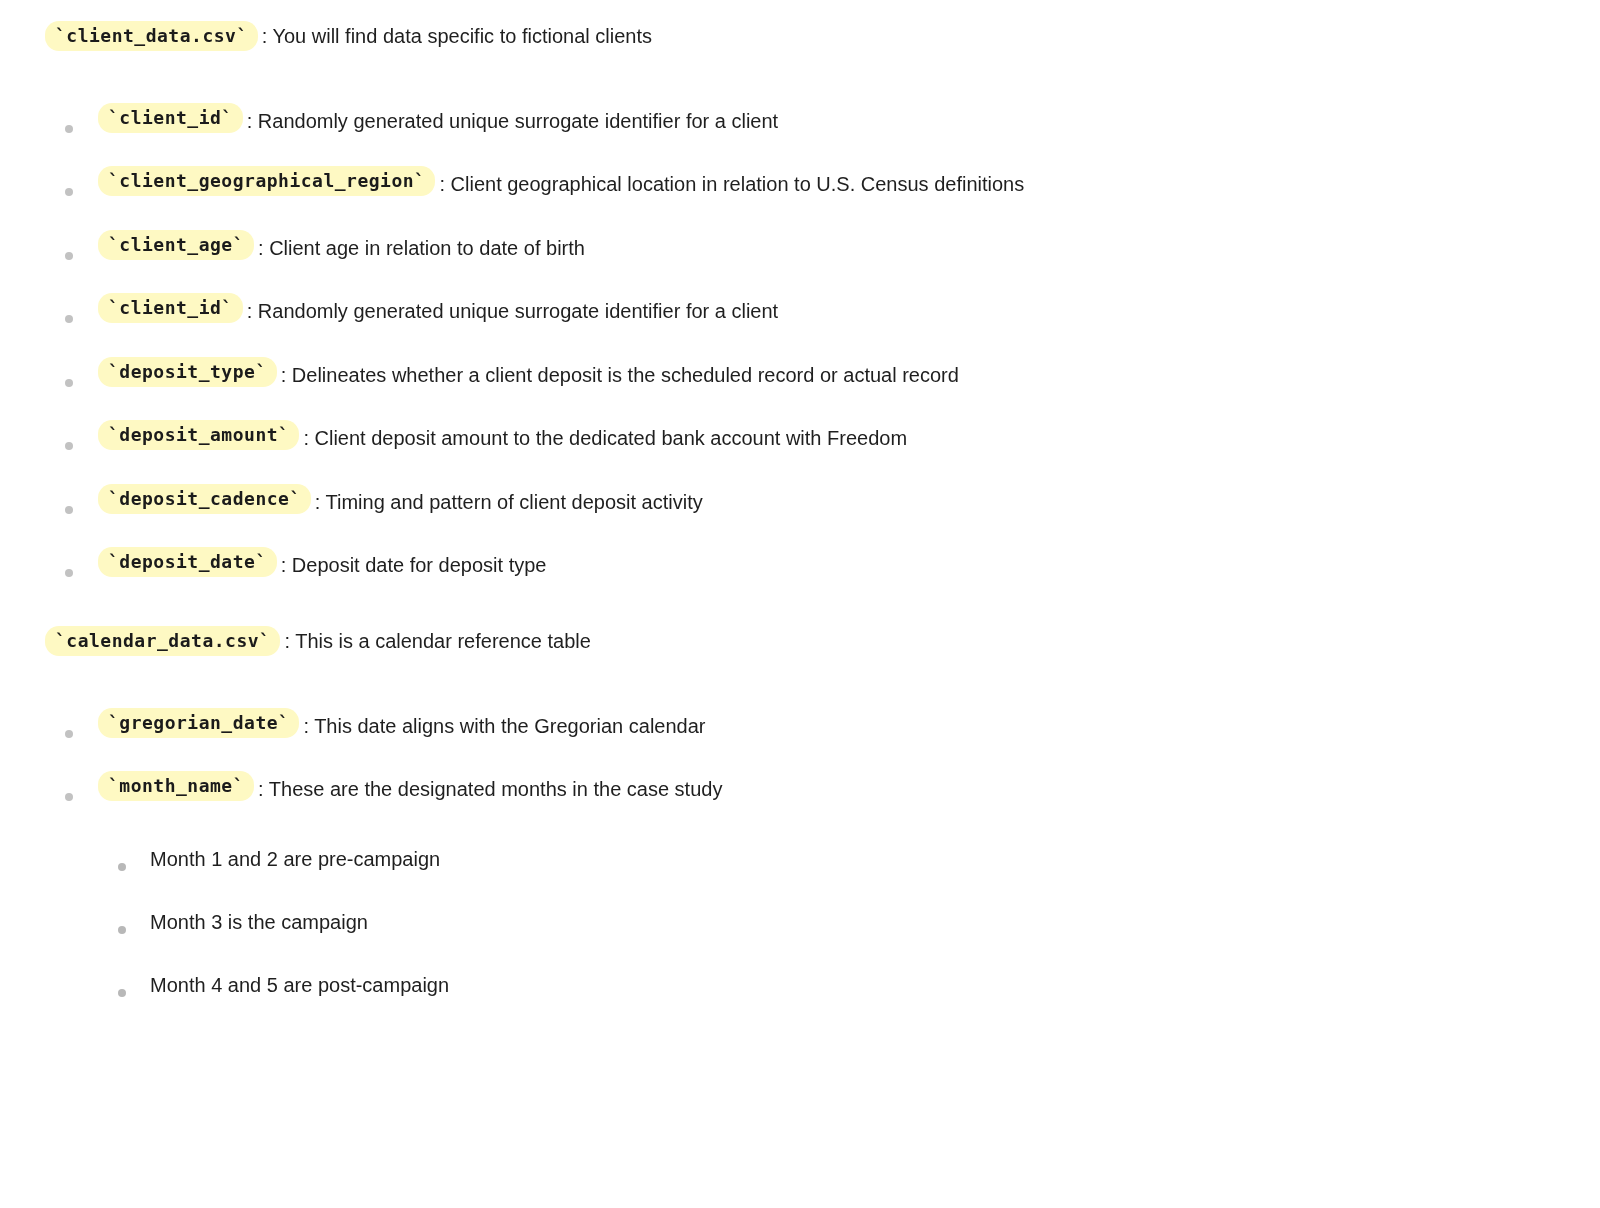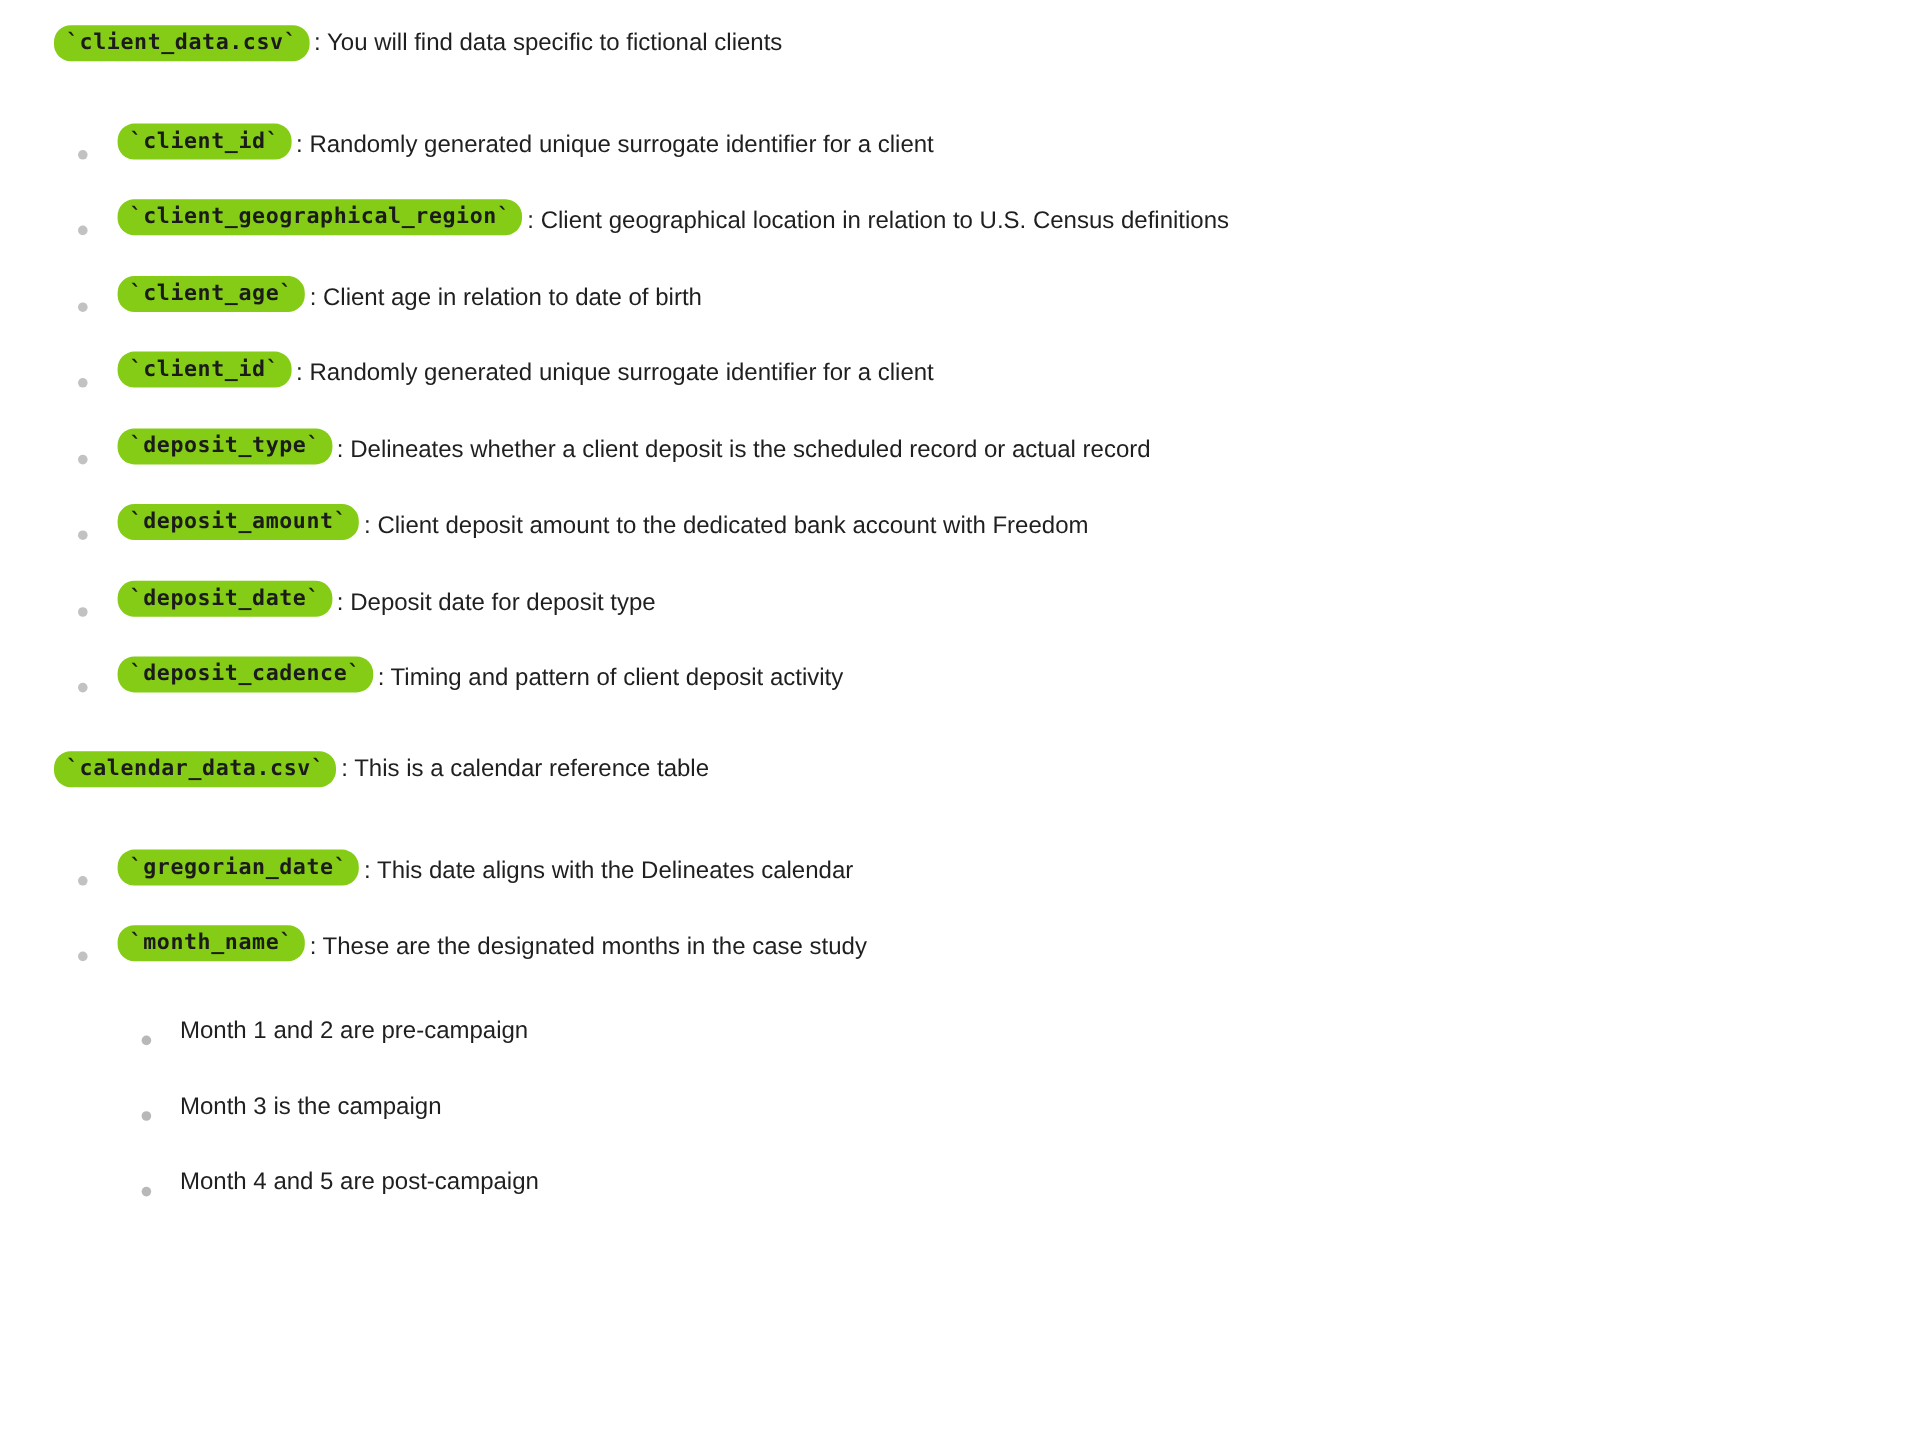--- a/index.html
+++ b/index.html
@@ -66,21 +66,21 @@
     margin-right: 24px;
     background: #b8b8b8;
   }
   .code {
     flex: none;
     font-family: "DejaVu Sans Mono", monospace;
     font-weight: bold;
     font-size: 18px;
     letter-spacing: 0.5px;
     color: #1b1b1b;
-    background: #84cc16;
+    background: #fef9c3;
     border-radius: 14px;
     padding: 4px 10px 5px 10px;
     white-space: nowrap;
   }
   .desc {
     margin-left: 4px;
     white-space: nowrap;
   }
   .plain {
     white-space: nowrap;
@@ -139,44 +139,44 @@
     <li>
       <div class="li-row">
         <span class="dot"></span>
           <span class="code">`deposit_amount`</span>
           <span class="desc">: Client deposit amount to the dedicated bank account with Freedom</span>
       </div>
     </li>
     <li>
       <div class="li-row">
         <span class="dot"></span>
+          <span class="code">`deposit_cadence`</span>
+          <span class="desc">: Timing and pattern of client deposit activity</span>
+      </div>
+    </li>
+    <li>
+      <div class="li-row">
+        <span class="dot"></span>
           <span class="code">`deposit_date`</span>
           <span class="desc">: Deposit date for deposit type</span>
-      </div>
-    </li>
-    <li>
-      <div class="li-row">
-        <span class="dot"></span>
-          <span class="code">`deposit_cadence`</span>
-          <span class="desc">: Timing and pattern of client deposit activity</span>
       </div>
     </li>
   </ul>
 
   <p class="section">
       <span class="code">`calendar_data.csv`</span>
       <span class="desc">: This is a calendar reference table</span>
     </p>
 
   <ul class="lvl1">
     <li>
       <div class="li-row">
         <span class="dot"></span>
           <span class="code">`gregorian_date`</span>
-          <span class="desc">: This date aligns with the Delineates calendar</span>
+          <span class="desc">: This date aligns with the Gregorian calendar</span>
       </div>
     </li>
     <li>
       <div class="li-row">
         <span class="dot"></span>
           <span class="code">`month_name`</span>
           <span class="desc">: These are the designated months in the case study</span>
       </div>
       <ul class="lvl2">
         <li>

